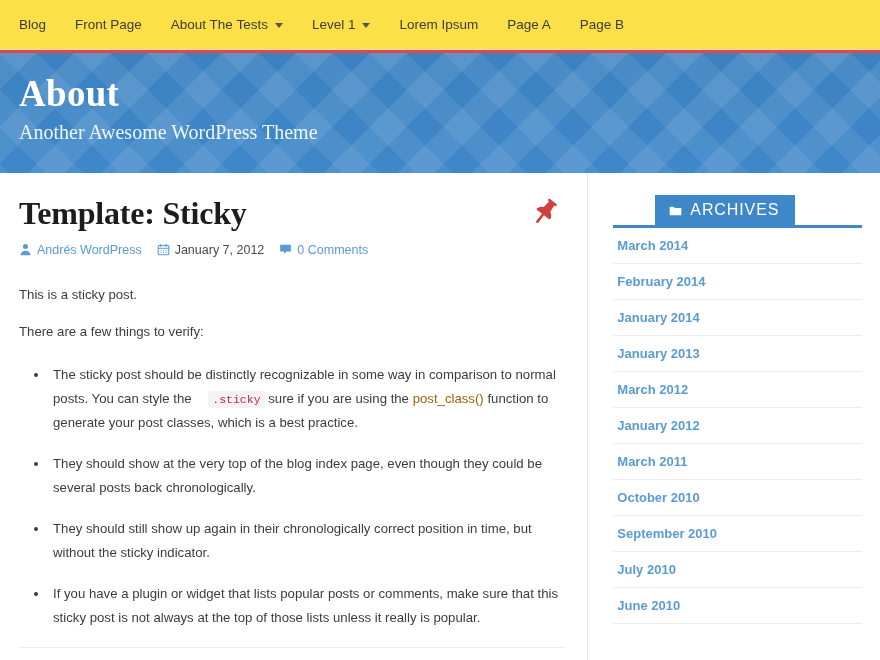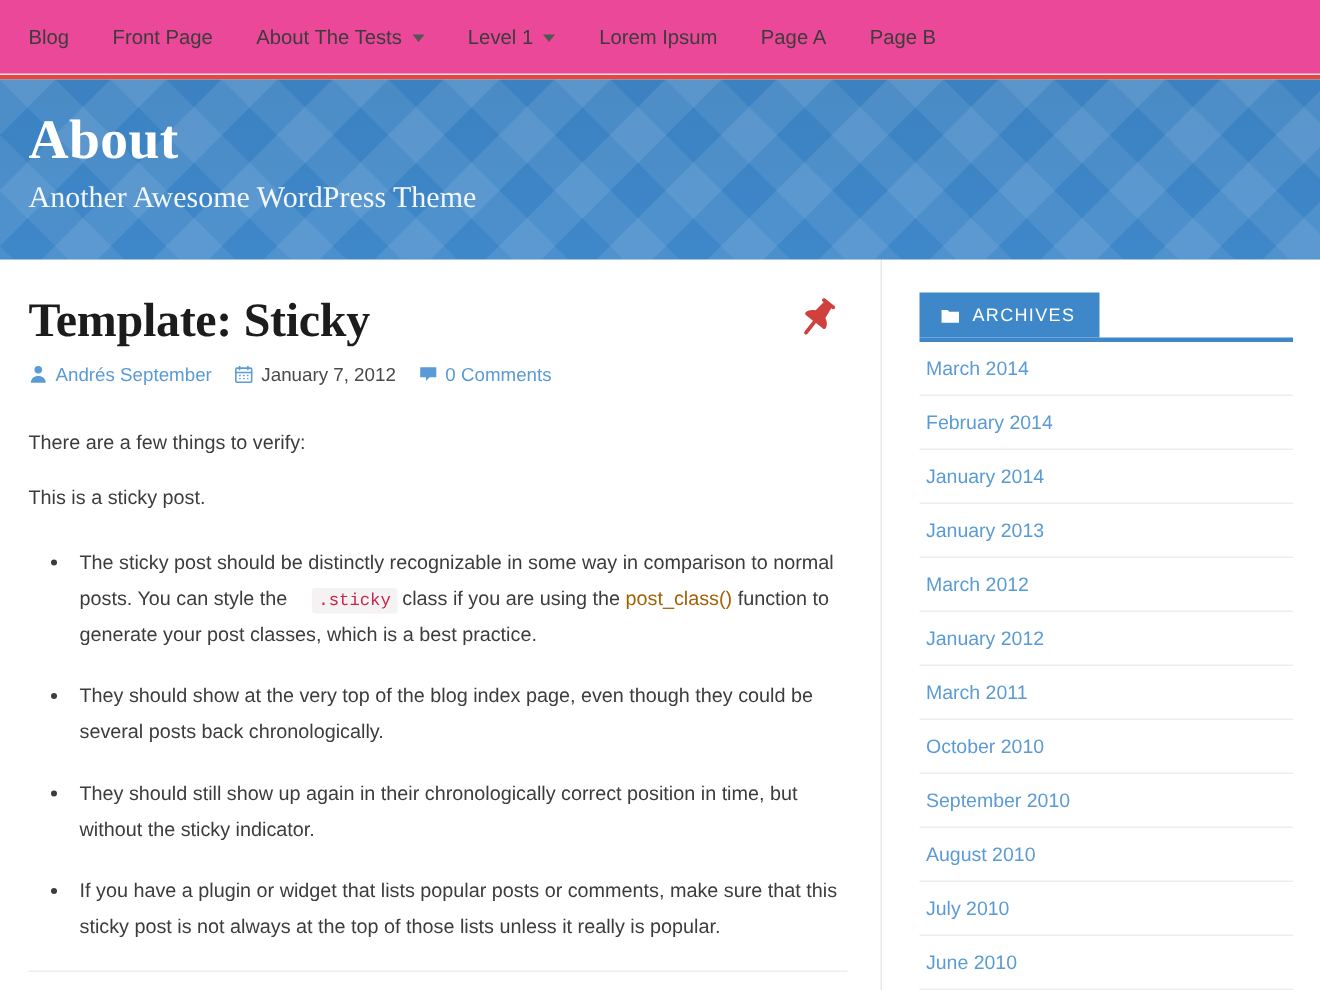--- a/index.html
+++ b/index.html
@@ -11,21 +11,21 @@
     height: 660px;
     overflow: hidden;
     background: #ffffff;
     font-family: "Liberation Sans", sans-serif;
     color: #3c3c3c;
   }
 
   
   .navbar {
     height: 50px;
-    background: #ec4899;
+    background: #fde047;
     border-bottom: 1px solid #e2e2e2;
     box-sizing: border-box;
     display: flex;
     align-items: center;
     padding-left: 19px;
   }
   .nav-item {
     display: flex;
     align-items: center;
     font-size: 13.5px;
@@ -182,35 +182,37 @@
   .widget-title-row {
     display: flex;
     align-items: flex-end;
     border-bottom: 3px solid #3e87c9;
     height: 33px;
     box-sizing: border-box;
   }
   .widget-tab {
     background: #3e87c9;
     color: #ffffff;
-    font-size: 12px;
+    font-size: 16px;
     letter-spacing: 0.9px;
     height: 30px;
     display: flex;
     align-items: center;
     padding: 0 16px 0 14px;
     box-sizing: border-box;
     cursor: pointer;
+    margin-left: 42px;
   }
   .widget-tab .mi { margin-right: 8px; display: inline-flex; align-items: center; }
   .widget-list { list-style: none; margin: 0; padding: 0; }
   .widget-list li {
     border-bottom: 1px solid #ededed;
     padding: 10px 2px 10px 4px;
     font-size: 13px;
+    font-weight: bold;
   }
   .widget-list li a {
     color: #5b9bd5;
     text-decoration: none;
     cursor: pointer;
   }
 </style>
 </head>
 <body>
 
@@ -263,21 +265,21 @@
       </div>
 
       <div class="entry-meta">
         <span class="meta-item">
           <span class="mi">
             <svg viewBox="0 0 16 16" width="13" height="13" fill="#5b9bd5">
               <circle cx="8" cy="4.3" r="3.1"></circle>
               <path d="M1.9 15c0-3.4 2.7-5.6 6.1-5.6s6.1 2.2 6.1 5.6z"></path>
             </svg>
           </span>
-          <span>Andrés September</span>
+          <span>Andrés WordPress</span>
         </span>
         <span class="meta-item meta-date">
           <span class="mi">
             <svg viewBox="0 0 16 16" width="13" height="13" fill="none" stroke="#5b9bd5" stroke-width="1.3">
               <rect x="1.5" y="3" width="13" height="11.5" rx="1"></rect>
               <path d="M1.5 6.5h13M4.6 1.6v2.6M11.4 1.6v2.6" stroke-linecap="round"></path>
               <path d="M4.2 9h1.3M7.4 9h1.3M10.6 9h1.3M4.2 11.6h1.3M7.4 11.6h1.3M10.6 11.6h1.3" stroke-width="1.1"></path>
             </svg>
           </span>
           <span>January 7, 2012</span>
@@ -286,24 +288,24 @@
           <span class="mi">
             <svg viewBox="0 0 16 16" width="13" height="13" fill="#5b9bd5">
               <path d="M1.4 2.2h13.2v8.3H9.1l-3 3.1v-3.1H1.4z"></path>
             </svg>
           </span>
           <span>0 Comments</span>
         </span>
       </div>
 
       <div class="entry-content">
+        <p>This is a sticky post.</p>
         <p>There are a few things to verify:</p>
-        <p>This is a sticky post.</p>
         <ul>
-          <li><span>The sticky post should be distinctly recognizable in some way in comparison to normal posts. You can style the </span><code class="inline">.sticky</code><span> class if you are using the </span><a class="textlink">post_class()</a><span> function to generate your post classes, which is a best practice.</span></li>
+          <li><span>The sticky post should be distinctly recognizable in some way in comparison to normal posts. You can style the </span><code class="inline">.sticky</code><span> sure if you are using the </span><a class="textlink">post_class()</a><span> function to generate your post classes, which is a best practice.</span></li>
           <li>They should show at the very top of the blog index page, even though they could be several posts back chronologically.</li>
           <li>They should still show up again in their chronologically correct position in time, but without the sticky indicator.</li>
           <li>If you have a plugin or widget that lists popular posts or comments, make sure that this sticky post is not always at the top of those lists unless it really is popular.</li>
         </ul>
       </div>
 
       <div class="entry-footer">
         
         
         
@@ -328,20 +330,19 @@
       <ul class="widget-list">
         <li><a>March 2014</a></li>
         <li><a>February 2014</a></li>
         <li><a>January 2014</a></li>
         <li><a>January 2013</a></li>
         <li><a>March 2012</a></li>
         <li><a>January 2012</a></li>
         <li><a>March 2011</a></li>
         <li><a>October 2010</a></li>
         <li><a>September 2010</a></li>
-        <li><a>August 2010</a></li>
         <li><a>July 2010</a></li>
         <li><a>June 2010</a></li>
       </ul>
     </section>
   </aside>
 
 </div>
 
 </body></html>

